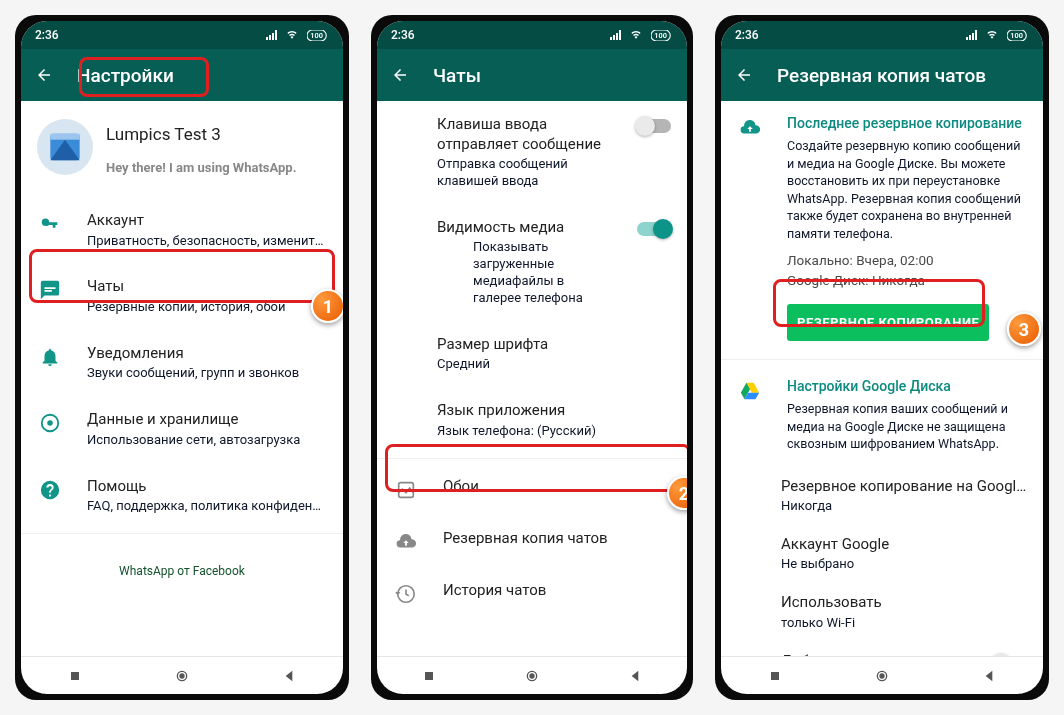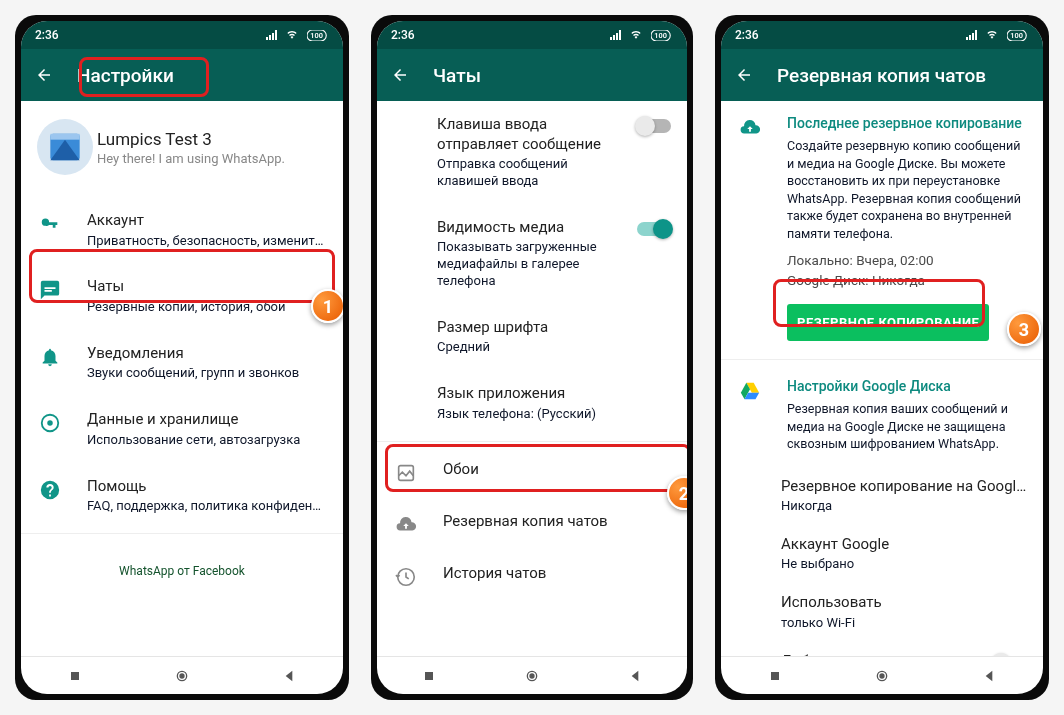--- a/index.html
+++ b/index.html
@@ -55,34 +55,34 @@
   .content {
     flex: 1;
     background: #fff;
     overflow-y: hidden;
     position: relative;
   }
 
   
   .profile {
     display: flex;
-    align-items: center;
+    align-items: flex-end;
     padding: 18px 16px 22px 16px;
-    gap: 4px;
+    gap: 13px;
   }
   .avatar {
     width: 56px; height: 56px;
     border-radius: 50%;
     background: #d8e6f2;
     display:flex; align-items:center; justify-content:center;
     overflow:hidden;
   }
   .avatar svg { width: 44px; height: 44px; }
   .profile-name { font-size: 17px; color: #222; }
-  .profile-status { font-size: 13px; color: #888; margin-top: 2px; }
+  .profile-status { font-size: 13px; color: #888; margin-top: 16px; font-weight: bold; }
 
   
   .row {
     display: flex;
     padding: 14px 16px 14px 18px;
     gap: 26px;
     align-items: flex-start;
   }
   .row .ic { width: 22px; flex-shrink: 0; margin-top: 2px; color: #109588;}
   .row .ic.grey { color: #888; }
@@ -305,21 +305,21 @@
       <div class="row" style="padding-left:60px;">
         <div class="txt">
             <div class="label">Клавиша ввода отправляет сообщение</div>
             <div class="sub" style="white-space:normal;">Отправка сообщений клавишей ввода</div>
           </div>
         <div class="toggle"></div>
       </div>
       <div class="row" style="padding-left:60px;">
         <div class="txt">
             <div class="label">Видимость медиа</div>
-            <div class="sub" style="white-space:normal;">Показывать загруженные медиафайлы в галерее телефона</div>
+            <div class="sub" style="white-space:normal;margin-left:36px;">Показывать загруженные медиафайлы в галерее телефона</div>
           </div>
         <div class="toggle on"></div>
       </div>
       <div class="row" style="padding-left:60px;">
         <div class="txt">
             <div class="label">Размер шрифта</div>
             <div class="sub">Средний</div>
           </div>
       </div>
       <div class="row" style="padding-left:60px;">

